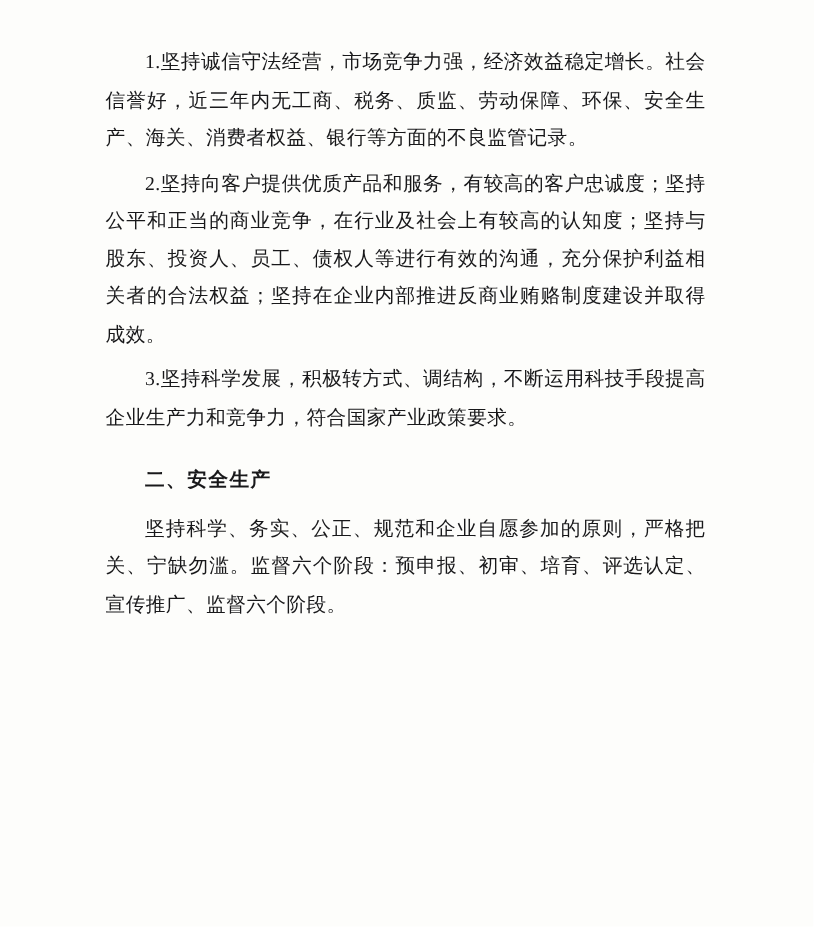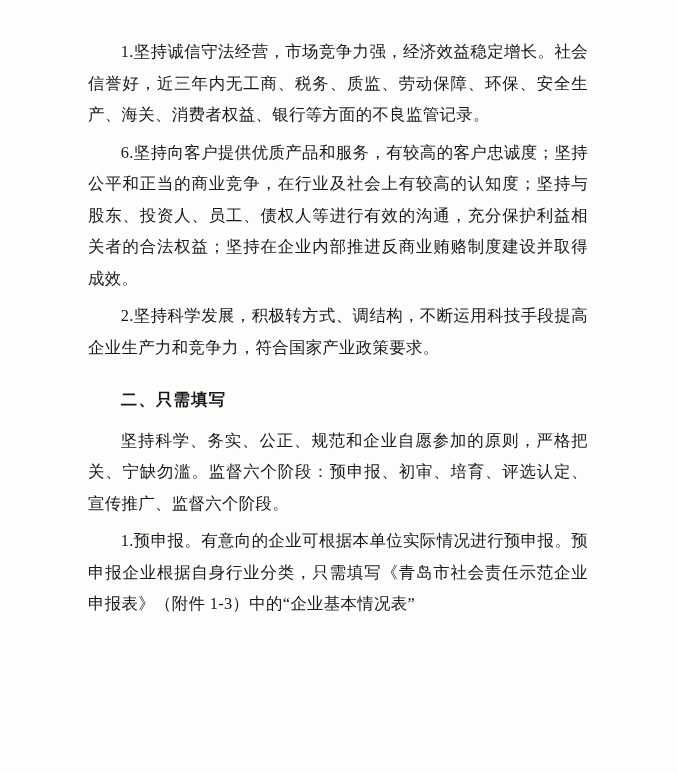--- a/index.html
+++ b/index.html
@@ -50,34 +50,33 @@
 </style>
 </head>
 <body>
 
 <div id="page">
   <div id="doc-body">
 
     <p class="para indent">1.坚持诚信守法经营，市场竞争力强，经济效益稳定增长。社会信誉好，近三年内无工商、税务、质监、劳动保障、环保、安全生产、海关、消费者权益、银行等方面的不良监管记录。</p>
     <div class="gap-sm"></div>
 
-    <p class="para indent">6.坚持向客户提供优质产品和服务，有较高的客户忠诚度；坚持公平和正当的商业竞争，在行业及社会上有较高的认知度；坚持与股东、投资人、员工、债权人等进行有效的沟通，充分保护利益相关者的合法权益；坚持在企业内部推进反商业贿赂制度建设并取得成效。</p>
+    <p class="para indent">2.坚持向客户提供优质产品和服务，有较高的客户忠诚度；坚持公平和正当的商业竞争，在行业及社会上有较高的认知度；坚持与股东、投资人、员工、债权人等进行有效的沟通，充分保护利益相关者的合法权益；坚持在企业内部推进反商业贿赂制度建设并取得成效。</p>
     <div class="gap-sm"></div>
 
-    <p class="para indent">2.坚持科学发展，积极转方式、调结构，不断运用科技手段提高企业生产力和竞争力，符合国家产业政策要求。</p>
+    <p class="para indent">3.坚持科学发展，积极转方式、调结构，不断运用科技手段提高企业生产力和竞争力，符合国家产业政策要求。</p>
     <div class="gap-sm"></div>
 
     <div class="gap-sm"></div>
 
     <div class="gap-sm"></div>
 
     <div class="gap-md"></div>
 
-    <p class="para heading">二、只需填写</p>
+    <p class="para heading">二、安全生产</p>
     <div class="gap-md"></div>
 
     <p class="para indent">坚持科学、务实、公正、规范和企业自愿参加的原则，严格把关、宁缺勿滥。监督六个阶段：预申报、初审、培育、评选认定、宣传推广、监督六个阶段。</p>
     <div class="gap-sm"></div>
 
-    <p class="para indent">1.预申报。有意向的企业可根据本单位实际情况进行预申报。预申报企业根据自身行业分类，只需填写《青岛市社会责任示范企业申报表》（附件 1-3）中的“企业基本情况表”</p>
 
   </div>
 </div>
 
 </body></html>

